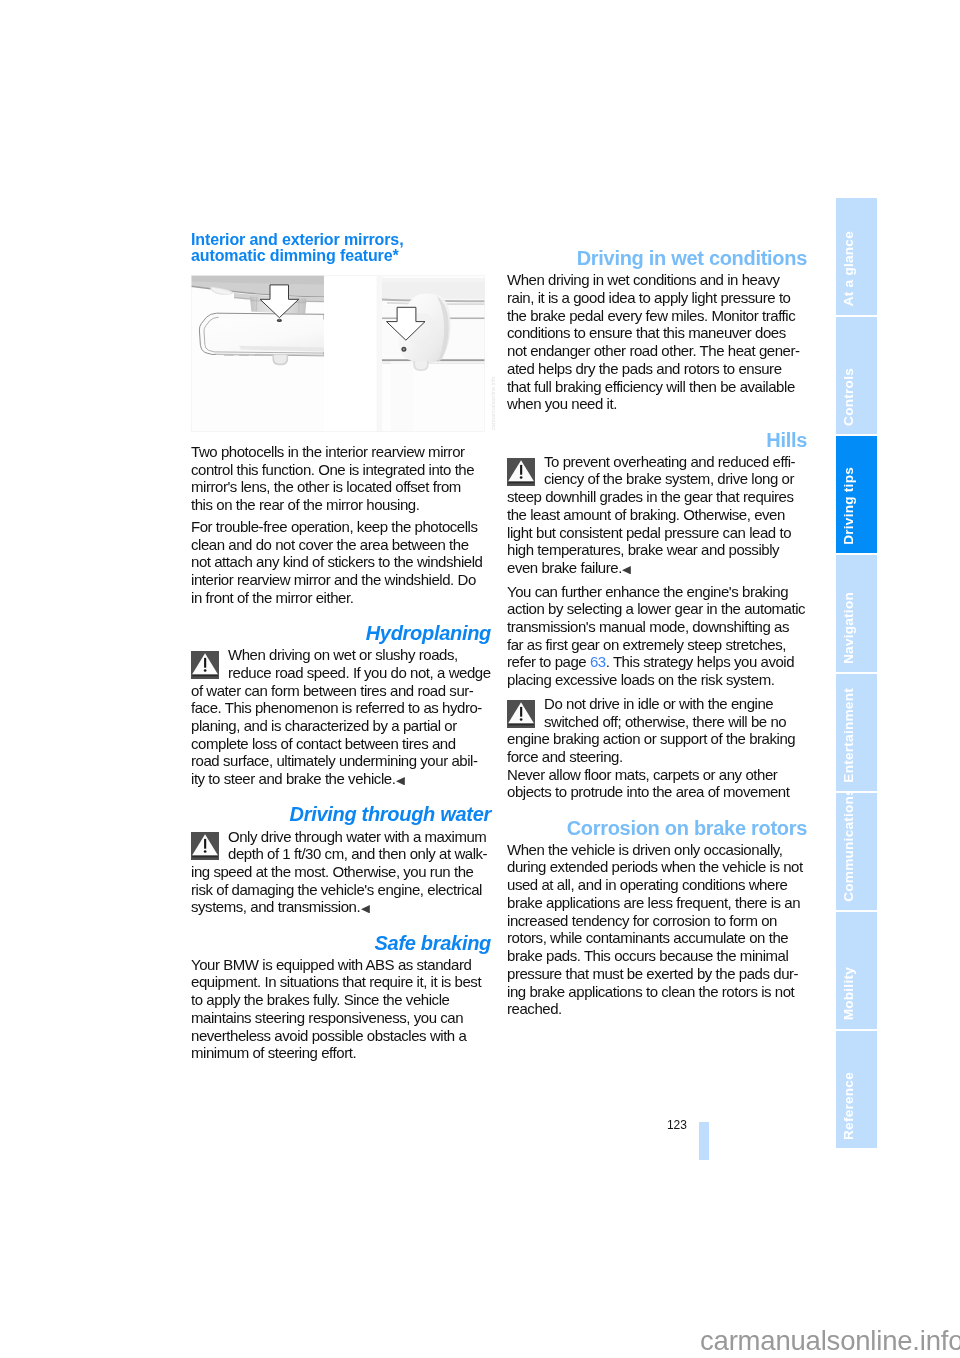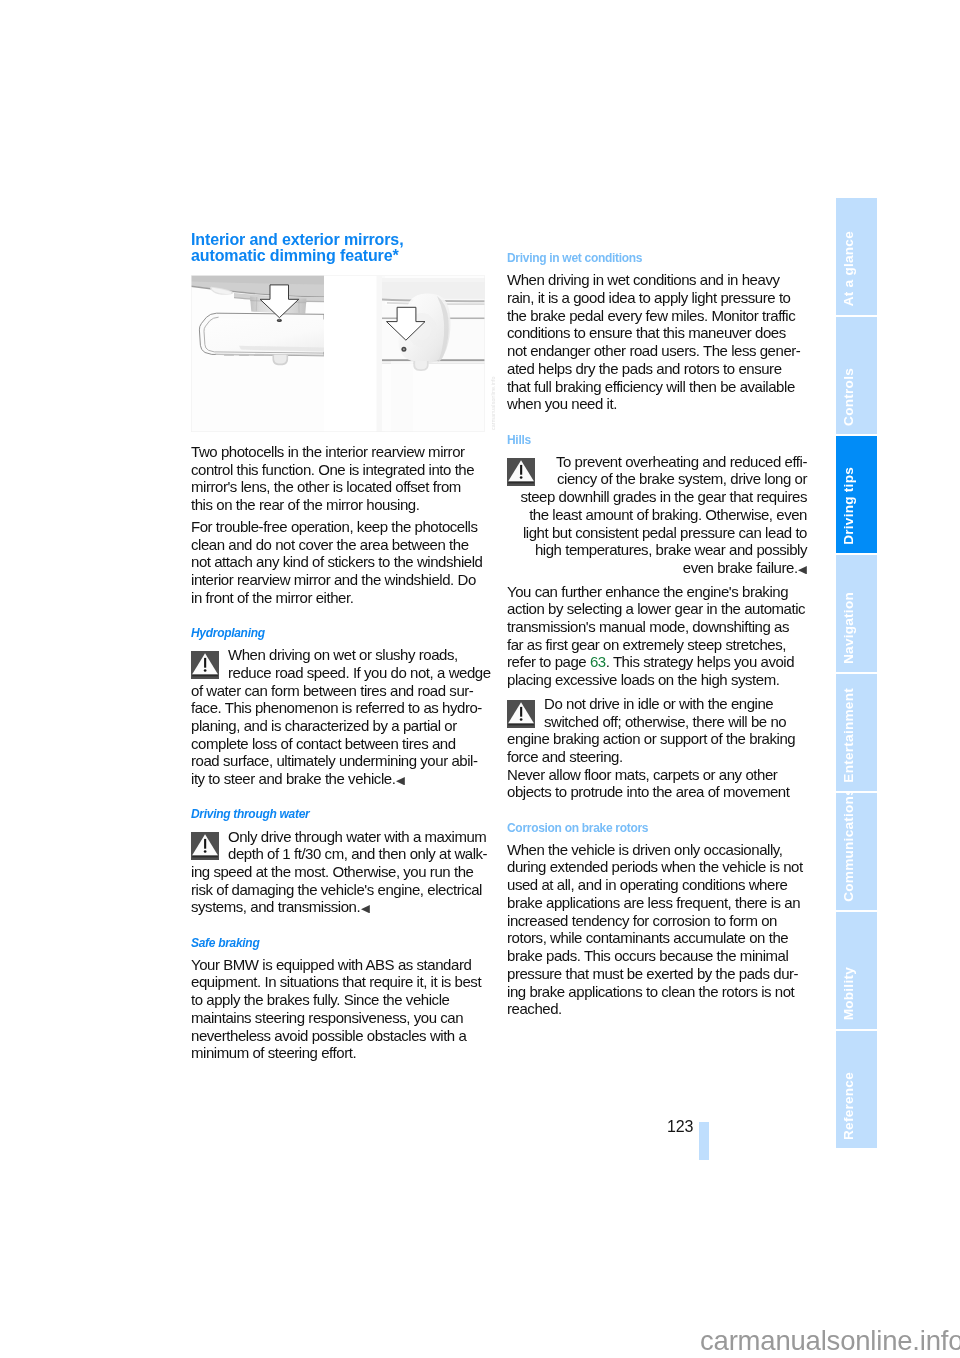--- a/index.html
+++ b/index.html
@@ -7,27 +7,27 @@
        font-family:"Liberation Sans",sans-serif;overflow:hidden;}
   .page{position:relative;width:960px;height:1222px;background:#fff;margin-left:20px;}
 
   
   .col{position:absolute;width:300px;}
   .col-left{left:171px;top:231.6px;}
   .col-right{left:487px;top:231.6px;}
 
   .ttl{font-size:16px;font-weight:bold;color:#0b85f2;line-height:16.6px;
        letter-spacing:-0.12px;}
-  .hd{font-size:12px;font-weight:bold;line-height:17px;letter-spacing:-0.3px;}
+  .hd{font-size:20px;font-weight:bold;line-height:17px;letter-spacing:-0.3px;text-align:right;}
   .hd.dark{color:#0b85f2;font-style:italic;}
   .hd.light{color:#78bdf8;}
 
   .ln{font-size:15px;line-height:17.72px;color:#111111;letter-spacing:-0.45px;
       white-space:pre;}
-  .pr{color:#15803d;}
+  .pr{color:#3b82f6;}
 
   .gapP{height:4.2px;}      
   .gapW{height:5.9px;}      
   .gapH{height:18.56px;}     
   .hdgap{height:4.12px;}     
 
   .indent{padding-left:37px;}
 
   
   .warnbox{position:absolute;width:28px;height:28px;}
@@ -42,21 +42,21 @@
   .tab{width:41px;background:#bfdefd;color:#ffffff;position:relative;
        margin-bottom:2px;height:117px;overflow:hidden;}
   .tab > span{position:absolute;left:4.5px;bottom:8.5px;width:41px;
             writing-mode:vertical-rl;transform:rotate(180deg);
             text-align:left;
             white-space:nowrap;font-size:13.6px;font-weight:bold;
             letter-spacing:0.25px;}
   .tab.active{background:#018cf7;}
 
   
-  .pagenum{position:absolute;left:647px;top:1117.6px;font-size:16px;color:#141414;
+  .pagenum{position:absolute;left:647px;top:1117.6px;font-size:12px;color:#141414;
            letter-spacing:-0.1px;}
   .pagebar{position:absolute;left:679px;top:1121.8px;width:10px;height:38px;
            background:#bfdefd;}
   .watermark{position:absolute;left:680px;top:1327.2px;font-size:27.5px;
              color:#999999;letter-spacing:-0.2px;line-height:27.5px;}
   .figwm{position:absolute;left:477px;top:422px;font-size:5.3px;color:#e2e2e2;
      transform:rotate(-90deg);transform-origin:left bottom;white-space:nowrap;
      letter-spacing:0.1px;line-height:8px;}
 </style>
 </head>
@@ -140,29 +140,29 @@
 
   <div class="col col-right">
       <div class="gapH"></div>
       <div class="hd light">Driving in wet conditions</div>
       <div class="hdgap"></div>
       <div>
       <div class="ln">When driving in wet conditions and in heavy</div>
       <div class="ln">rain, it is a good idea to apply light pressure to</div>
       <div class="ln">the brake pedal every few miles. Monitor traffic</div>
       <div class="ln">conditions to ensure that this maneuver does</div>
-      <div class="ln">not endanger other road users. The less gener-</div>
+      <div class="ln">not endanger other road other. The heat gener-</div>
       <div class="ln">ated helps dry the pads and rotors to ensure</div>
       <div class="ln">that full braking efficiency will then be available</div>
       <div class="ln">when you need it.</div>
       </div>
       <div class="gapH"></div>
       <div class="hd light">Hills</div>
       <div class="hdgap"></div>
-      <div style="position:relative;text-align:right;">
+      <div style="position:relative;">
       <svg class="warnbox" width="28" height="28" viewBox="0 0 28 28" xmlns="http://www.w3.org/2000/svg" style="left:0px;top:4.9px;">
           <rect x="0" y="0" width="28" height="28" fill="#4f4f4f"></rect>
           <path d="M14.05 2.2 L26.9 23.35 L1.2 23.35 Z" fill="#fbfbfb"></path>
           <rect x="13.1" y="6.9" width="2.1" height="9.8" fill="#131313"></rect>
           <circle cx="14.15" cy="19.5" r="1.35" fill="#131313"></circle>
           <rect x="1.2" y="23.9" width="25.7" height="1.5" fill="#2b2b2b"></rect>
         </svg>
       <div class="ln indent">To prevent overheating and reduced effi-</div>
       <div class="ln indent">ciency of the brake system, drive long or</div>
       <div class="ln">steep downhill grades in the gear that requires</div>
@@ -173,21 +173,21 @@
               <path d="M8.8 0 L8.8 8.4 L0 4.2 Z" fill="#3c3c3c"></path>
             </svg></span></div>
       </div>
       <div class="gapW"></div>
       <div>
       <div class="ln">You can further enhance the engine's braking</div>
       <div class="ln">action by selecting a lower gear in the automatic</div>
       <div class="ln">transmission's manual mode, downshifting as</div>
       <div class="ln">far as first gear on extremely steep stretches,</div>
       <div class="ln">refer to page <span class="pr">63</span>. This strategy helps you avoid</div>
-      <div class="ln">placing excessive loads on the high system.</div>
+      <div class="ln">placing excessive loads on the risk system.</div>
       </div>
       <div class="gapW"></div>
       <div style="position:relative;">
       <svg class="warnbox" width="28" height="28" viewBox="0 0 28 28" xmlns="http://www.w3.org/2000/svg" style="left:0px;top:4.9px;">
           <rect x="0" y="0" width="28" height="28" fill="#4f4f4f"></rect>
           <path d="M14.05 2.2 L26.9 23.35 L1.2 23.35 Z" fill="#fbfbfb"></path>
           <rect x="13.1" y="6.9" width="2.1" height="9.8" fill="#131313"></rect>
           <circle cx="14.15" cy="19.5" r="1.35" fill="#131313"></circle>
           <rect x="1.2" y="23.9" width="25.7" height="1.5" fill="#2b2b2b"></rect>
         </svg>

